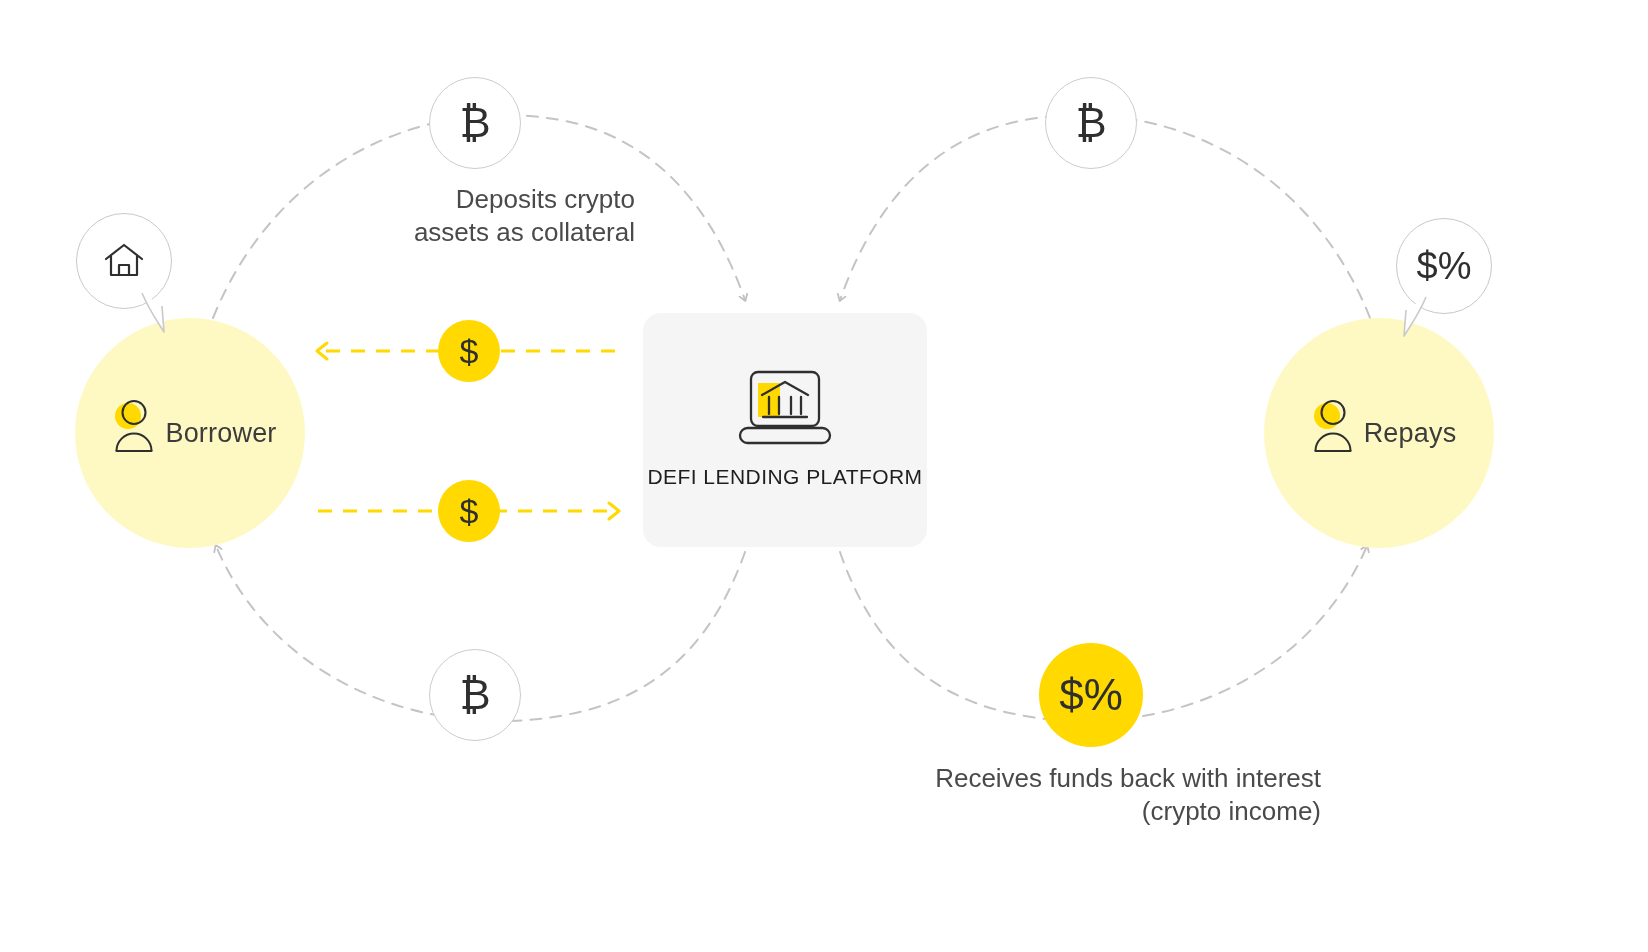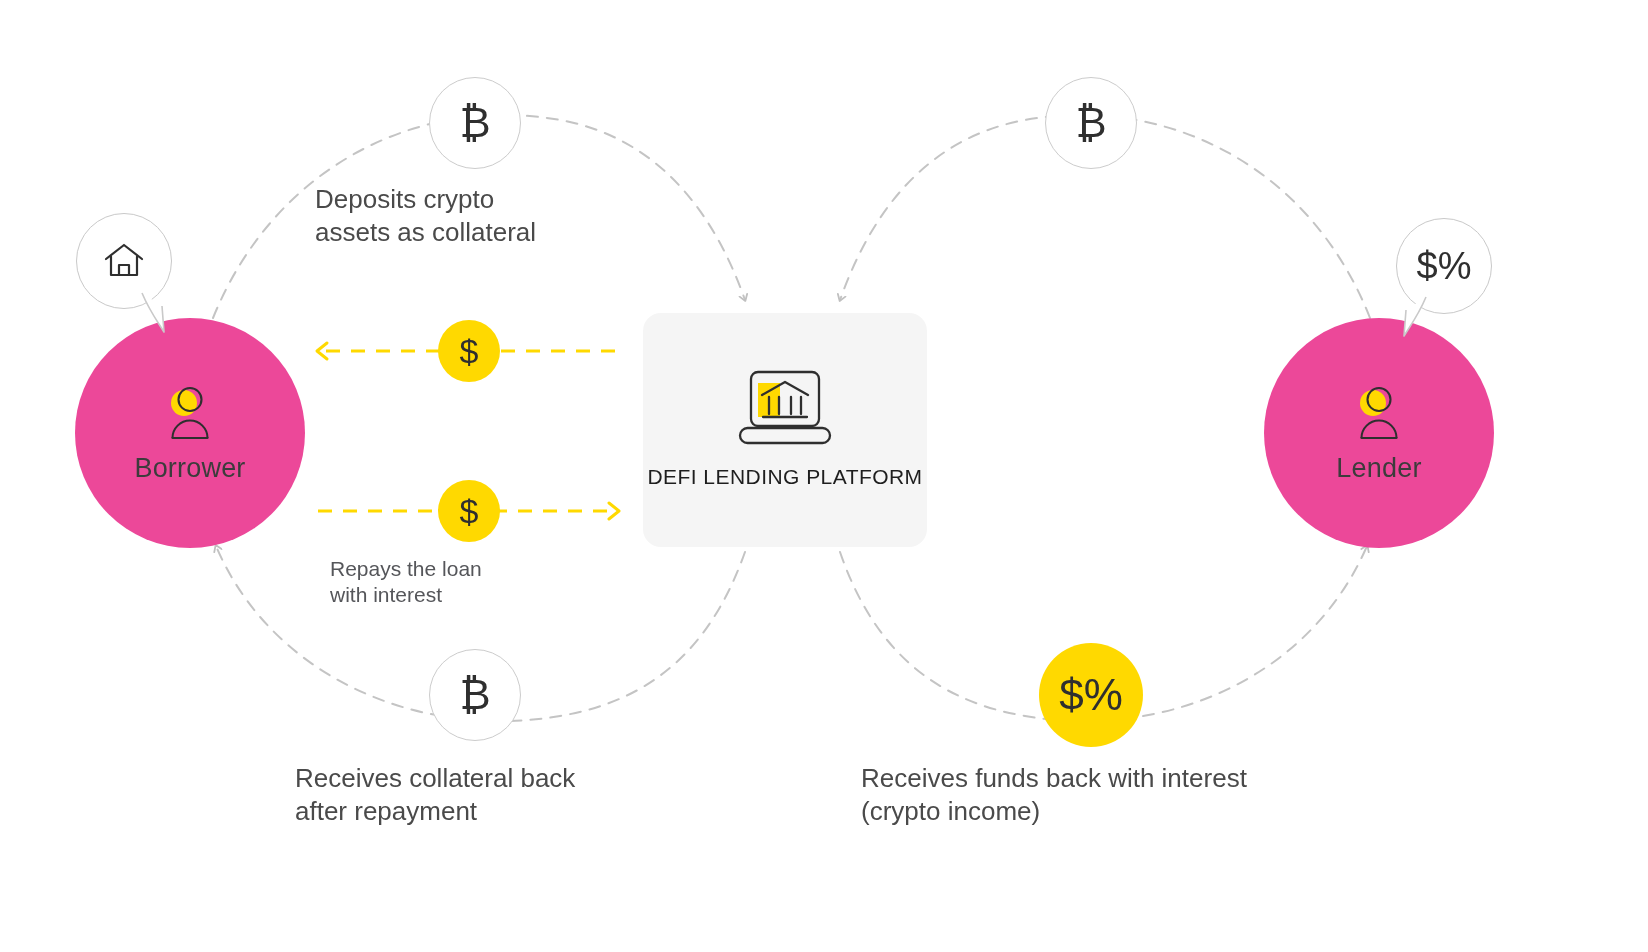--- a/index.html
+++ b/index.html
@@ -29,23 +29,23 @@
     height: 952px;
     pointer-events: none;
   }
 
   
   .actor {
     position: absolute;
     width: 230px;
     height: 230px;
     border-radius: 50%;
-    background: #ec4899;
-    display: flex;
-    flex-direction: column;
+    background: #fef9c3;
+    display: flex;
+    flex-direction: row;
     align-items: center;
     justify-content: center;
   }
   .actor-icon {
     position: relative;
     width: 62px;
     height: 58px;
     margin-bottom: 12px;
   }
   .actor-label {
@@ -123,21 +123,21 @@
     font-weight: 300;
     color: #2f2f2f;
     line-height: 1;
   }
 
   
   .caption {
     position: absolute;
     font-weight: 300;
     color: #4a4a4a;
-    text-align: left;
+    text-align: right;
     line-height: 1.25;
     white-space: pre-line;
   }
   .caption.big   { font-size: 26px; }
   .caption.small { font-size: 21px; color: #55565a; }
 
   
   .yarrow {
     position: absolute;
     height: 22px;
@@ -193,21 +193,21 @@
 
   <div class="actor" style="left:1264px; top:318px;">
     <div class="actor-icon">
       <svg viewBox="0 0 62 58" width="62" height="58" xmlns="http://www.w3.org/2000/svg">
         <circle cx="25" cy="18" r="13" fill="#FFD900"></circle>
         <circle cx="31" cy="14.5" r="11.5" fill="none" stroke="#2f2f2f" stroke-width="2.1"></circle>
         <path d="M13.5,53 a17.5,17.5 0 0 1 35,0" fill="none" stroke="#2f2f2f" stroke-width="2.1"></path>
         <line x1="13.5" y1="53" x2="48.5" y2="53" stroke="#2f2f2f" stroke-width="2.1" stroke-linecap="round"></line>
       </svg>
     </div>
-    <div class="actor-label">Lender</div>
+    <div class="actor-label">Repays</div>
   </div>
 
   <div class="bubble" style="left:1396px; top:218px;">
     <span class="bubble-glyph">$%</span>
   </div>
   <svg class="bubble-tail" style="left:1388px; top:294px;" viewBox="0 0 40 46" xmlns="http://www.w3.org/2000/svg">
     <path d="M38,3 C30,22 22,32 16,42 L18,16" fill="#ffffff" stroke="#c9c9c9" stroke-width="1.6" stroke-linejoin="round"></path>
   </svg>
 
   <div id="platform" style="left:643px; top:313px; width:284px; height:234px;">
@@ -245,37 +245,33 @@
   </div>
 
   <div class="token filled" style="left:1039px; top:643px; width:104px; height:104px;">
     <span class="token-glyph" style="font-size:44px;">$%</span>
   </div>
 
   <div class="caption big" style="left:315px; top:183px; width:320px;">Deposits crypto
 assets as collateral</div>
 
 
-  <div class="caption big" style="left:295px; top:762px; width:360px;">Receives collateral back
-after repayment</div>
 
   <div class="caption big" style="left:861px; top:762px; width:460px;">Receives funds back with interest
 (crypto income)</div>
 
   <svg class="yarrow" style="left:314px; top:340px; width:306px;" viewBox="0 0 306 22" preserveAspectRatio="none" xmlns="http://www.w3.org/2000/svg">
     <line x1="12" y1="11" x2="306" y2="11" stroke="#FFD900" stroke-width="3" stroke-dasharray="14 11" stroke-linecap="butt"></line>
     <path d="M13,3 L3,11 L13,19" fill="none" stroke="#FFD900" stroke-width="3" stroke-linecap="round" stroke-linejoin="round"></path>
   </svg>
   <div class="token filled" style="left:438px; top:320px; width:62px; height:62px;">
     <span class="token-glyph" style="font-size:34px;">$</span>
   </div>
 
   <svg class="yarrow" style="left:318px; top:500px; width:304px;" viewBox="0 0 304 22" preserveAspectRatio="none" xmlns="http://www.w3.org/2000/svg">
     <line x1="0" y1="11" x2="292" y2="11" stroke="#FFD900" stroke-width="3" stroke-dasharray="14 11" stroke-linecap="butt"></line>
     <path d="M291,3 L301,11 L291,19" fill="none" stroke="#FFD900" stroke-width="3" stroke-linecap="round" stroke-linejoin="round"></path>
   </svg>
   <div class="token filled" style="left:438px; top:480px; width:62px; height:62px;">
     <span class="token-glyph" style="font-size:34px;">$</span>
   </div>
-  <div class="caption small" style="left:330px; top:556px; width:280px;">Repays the loan
-with interest</div>
 
 </div>
 
 </body></html>

